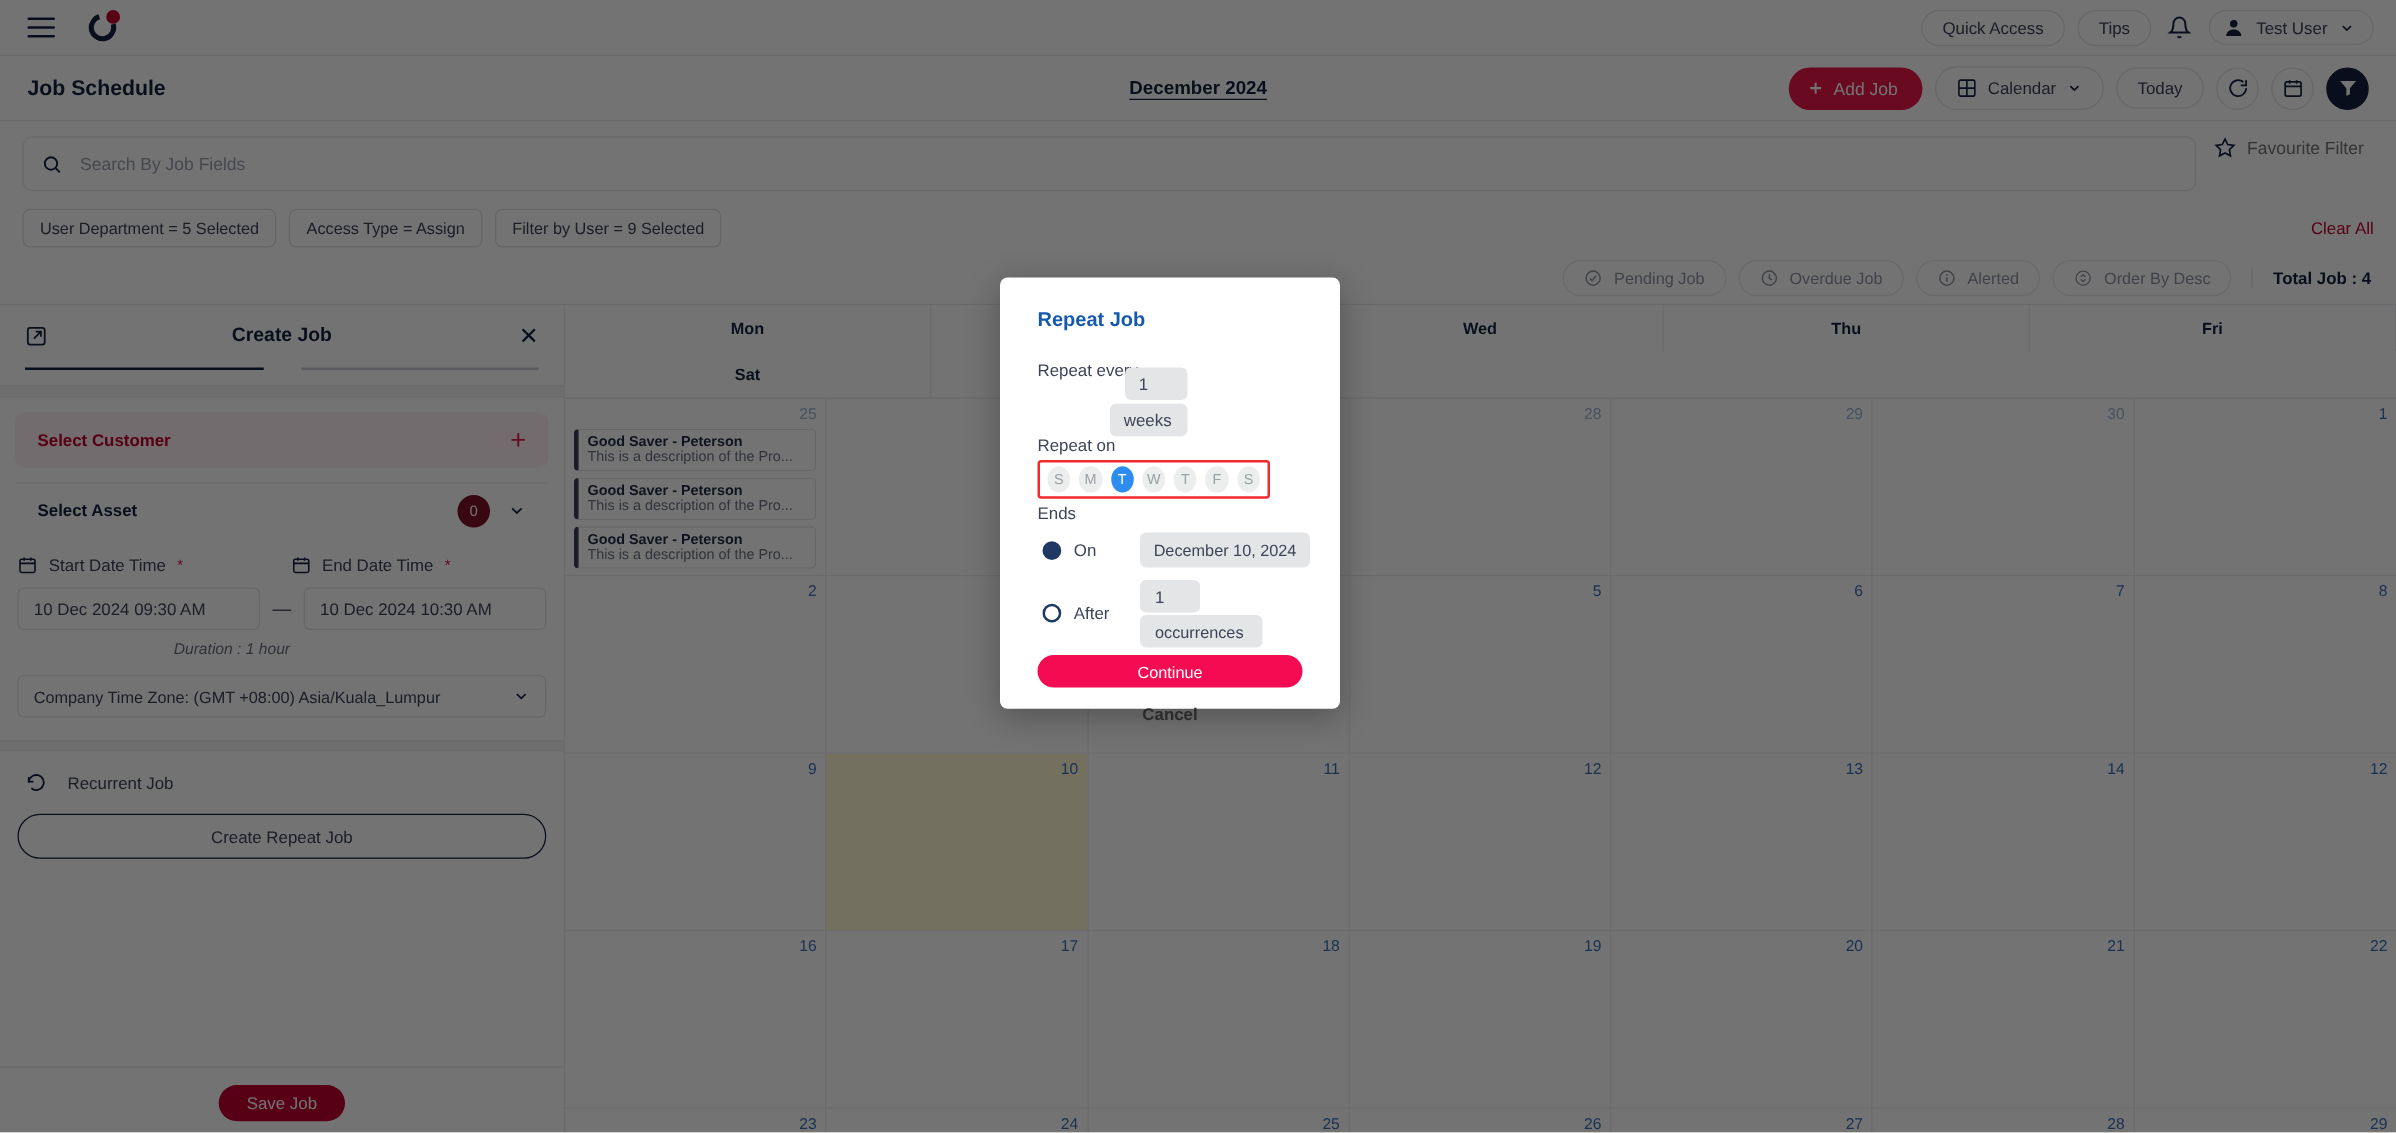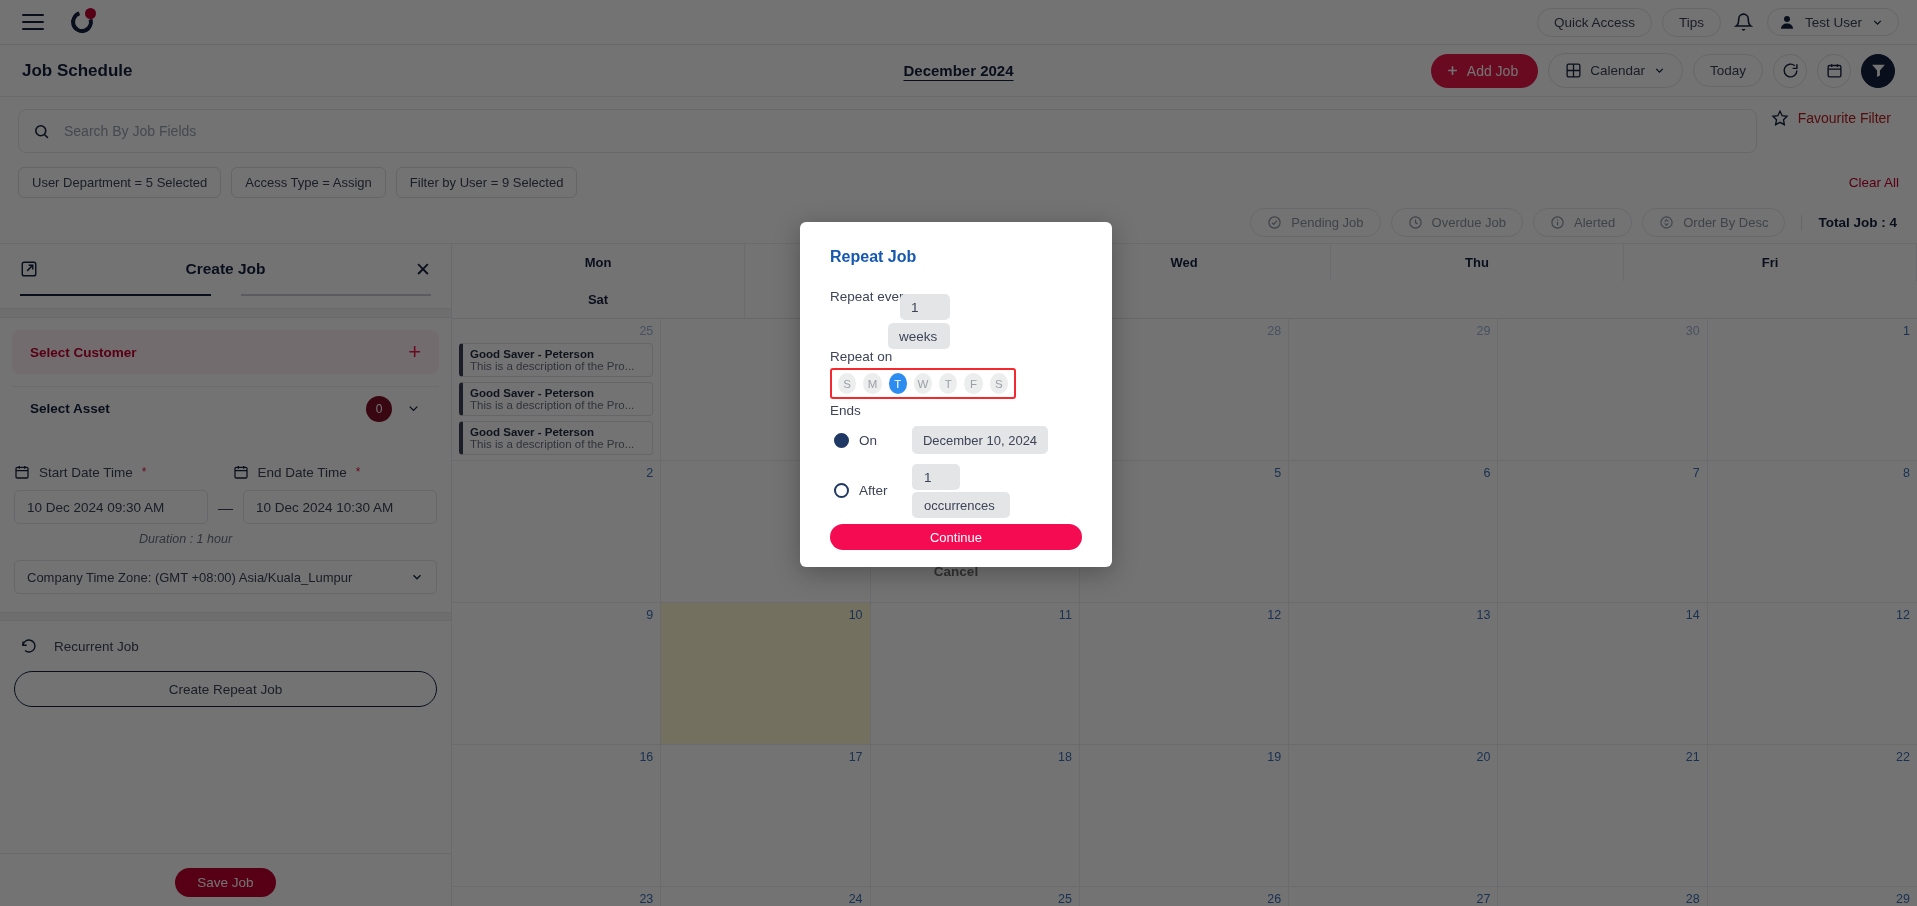--- a/index.html
+++ b/index.html
@@ -88,21 +88,21 @@
   }
   .icon-round.filled { background: #13213c; border-color: #13213c; }
 
   
   .searchrow { padding: 12px 18px 0 18px; display: flex; align-items: flex-start; gap: 14px; }
   .searchbox {
     flex: 1; height: 44px; border: 1px solid #e6e6ea; border-radius: 8px;
     display: flex; align-items: center; padding: 0 14px; gap: 14px; background: #fff;
   }
   .searchbox .ph { color: #9aa0ad; font-size: 14px; }
-  .favfilter { display: flex; align-items: center; gap: 9px; font-size: 14px; color: #b91c1c;
+  .favfilter { display: flex; align-items: center; gap: 9px; font-size: 14px; color: #737373;
     cursor: pointer; padding-right: 8px; }
 
   
   .chiprow { padding: 14px 18px 0 18px; display: flex; align-items: center; gap: 10px; }
   .chip {
     border: 1px solid #e0e0e6; background: #fff; border-radius: 6px;
     padding: 7px 13px; font-size: 13px; color: #3d4457; cursor: pointer; white-space: nowrap;
   }
   .clearall { margin-left: auto; color: #c2002f; font-size: 13.5px; cursor: pointer; }
 
@@ -147,21 +147,21 @@
   }
   .sel-asset .lbl { font-size: 13.5px; font-weight: 700; color: #13213c; }
   .sel-asset .count {
     margin-left: auto; width: 26px; height: 26px; border-radius: 50%;
     background: #7c1027; color: #fff; font-size: 12px;
     display: flex; align-items: center; justify-content: center;
   }
   .sel-asset .chev { margin-left: 14px; color: #13213c; }
 
   .datearea { padding: 14px 14px 0 14px; }
-  .date-labels { display: flex; gap: 14px; margin-top: 20px; }
+  .date-labels { display: flex; gap: 14px; }
   .date-lab { flex: 1; display: flex; align-items: center; gap: 9px;
     font-size: 13.5px; color: #3d4457; }
   .req { color: #e8174a; font-size: 12px; }
   .date-inputs { display: flex; align-items: center; gap: 10px; margin-top: 10px; }
   .date-input {
     flex: 1; height: 34px; border: 1px solid #e4e4ea; border-radius: 5px;
     display: flex; align-items: center; padding: 0 12px;
     font-size: 13.5px; color: #3d4457; background: #fff; cursor: pointer;
   }
   .dash { color: #3d4457; font-size: 15px; }
@@ -217,21 +217,21 @@
     white-space: nowrap; overflow: hidden; text-overflow: ellipsis; }
   .evt .d { font-size: 11.5px; color: #6b7280;
     white-space: nowrap; overflow: hidden; text-overflow: ellipsis; }
 
   
   .dimmer { position: absolute; inset: 0; background: rgba(0,0,0,0.55); z-index: 50; }
 
   
   .modal {
     position: absolute; left: 800px; top: 222px;
-    width: 312px; height: 345px; background: #fff; border-radius: 6px;
+    width: 272px; height: 345px; background: #fff; border-radius: 6px;
     z-index: 60; padding: 26px 30px 0 30px;
     box-shadow: 0 6px 26px rgba(0,0,0,0.28);
   }
   .modal h2 { font-size: 16px; color: #1558b0; font-weight: 700; margin-bottom: 23px; }
   .m-label { font-size: 13.5px; color: #3d4457; }
   .m-num {
     width: 50px; height: 26px; border: none; border-radius: 5px; background: #e4e5e7;
     font-size: 13.5px; color: #3d4457; font-family: "Liberation Sans", sans-serif;
     padding-left: 11px; display: flex; align-items: center;
   }

